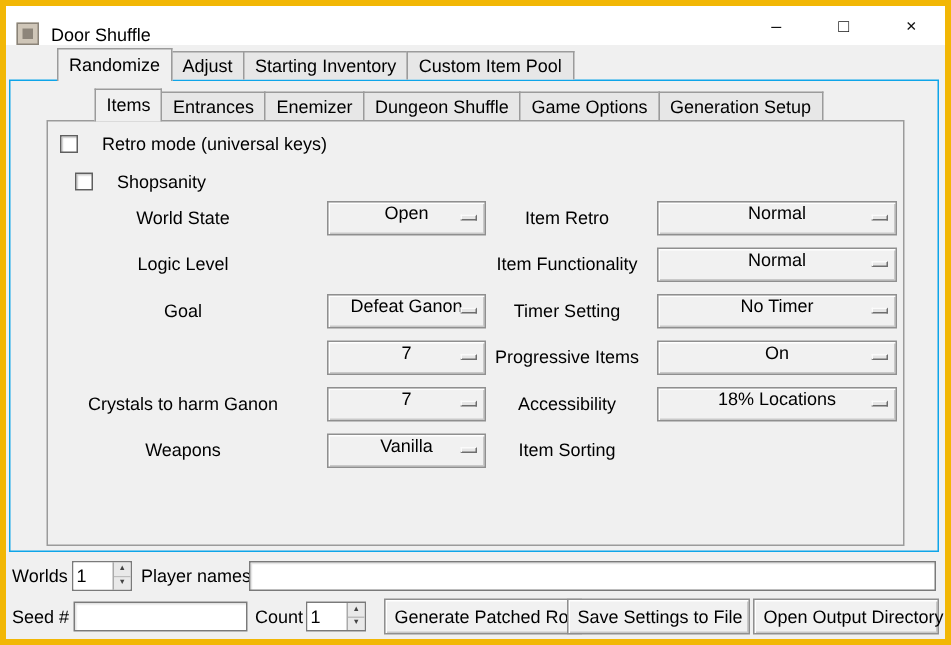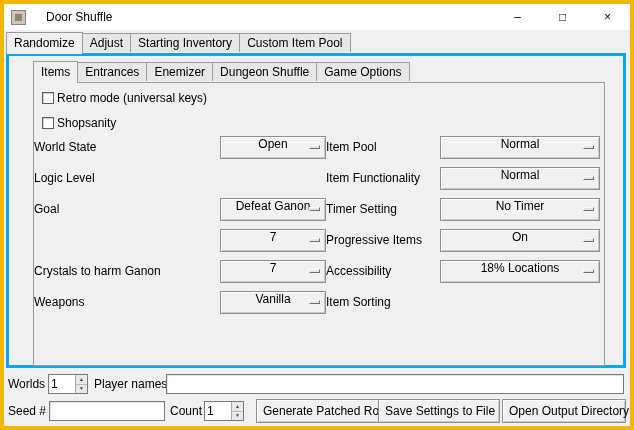--- a/index.html
+++ b/index.html
@@ -9,21 +9,21 @@
     width: 634px; height: 430px;
     background: var(--window_border, #f2b705);
     font-family: "Liberation Sans", sans-serif;
     font-size: 12px; color: #000;
     overflow: hidden;
   }
   
   .titlebar {
     position: absolute; top: 4px; left: 4px; right: 4px; height: 26px;
     background: var(--titlebar_bg, #ffffff);
-    display: flex; align-items: center; gap: 12px;
+    display: flex; align-items: flex-end;
   }
   .app-icon {
     width: 15px; height: 15px; margin-left: 7px;
     background: #cfc6b8; border: 1px solid #8a8378;
     position: relative;
   }
   .app-icon::after {
     content: ""; position: absolute; left: 3px; top: 3px; right: 3px; bottom: 3px;
     background: #8d857a;
   }
@@ -34,53 +34,53 @@
     font-family: inherit; font-size: 12px; color: #111;
     display: flex; align-items: center; justify-content: center;
     padding: 0; cursor: default;
   }
   
   .content {
     position: absolute; top: 30px; left: 4px; right: 4px; bottom: 4px;
     background: var(--pane_bg, #f0f0f0);
   }
   
-  .tabbar { position: absolute; display: flex; align-items: center; }
+  .tabbar { position: absolute; display: flex; align-items: flex-end; margin-left: 32px; }
   .main-tabbar { left: 2px; top: 2px; height: 21px; z-index: 3; }
   .sub-tabbar  { left: 24px; top: 5px; height: 21px; z-index: 3; position: absolute; }
   .tab {
     background: #e7e7e7; border: 1px solid #9b9b9b; border-bottom: none;
     padding: 0 7px; height: 19px; line-height: 18px; margin-right: -1px;
     white-space: nowrap; cursor: default;
   }
   .tab.selected {
     background: #f0f0f0; height: 22px; line-height: 21px;
     position: relative; z-index: 4; margin-bottom: -1px;
   }
   
   .main-pane {
     position: absolute; left: 2px; top: 23px; width: 620px; height: 315px;
-    border: 3px solid #0ea5e9; background: #f0f0f0;
+    border: 1px solid #0ea5e9; background: #f0f0f0;
   }
   .sub-pane {
     position: absolute; left: 24px; top: 26px; width: 572px; height: 284px;
     border: 1px solid #9b9b9b; background: #f0f0f0;
   }
   
-  .check-row { position: absolute; left: 8px; height: 14px; display: flex; align-items: center; gap: 3px; }
+  .check-row { position: absolute; left: 8px; height: 14px; display: flex; align-items: center; gap: 16px; }
   .check-row.row1 { top: 8px; }
-  .check-row.row2 { top: 33px; }
+  .check-row.row2 { top: 33px; margin-left: 10px; }
   .checkbox {
     width: 12px; height: 12px; background: #ffffff;
     border: 1px solid #5f5f5f;
     box-shadow: inset 1px 1px 1px rgba(0,0,0,0.2);
   }
   
   .opt-row { position: absolute; left: 0; width: 100%; height: 31px; }
-  .lbl { position: absolute; line-height: 31px; text-align: left; white-space: nowrap; }
+  .lbl { position: absolute; line-height: 31px; text-align: center; white-space: nowrap; }
   .l1 { left: 0; width: 180px; }
   .l2 { left: 292px; width: 108px; }
   .menu {
     position: absolute; top: 4px; height: 23px;
     background: #f1f1f1; border: 1px solid #8f8f8f;
     box-shadow: inset 1px 1px 0 #ffffff, inset -1px -1px 0 #c9c9c9;
     font-family: inherit; font-size: 12px;
     display: flex; align-items: flex-start; justify-content: center;
     padding: 0; cursor: default;
   }
@@ -152,40 +152,41 @@
     </div>
 
     <div class="main-pane">
 
       <div class="tabbar sub-tabbar">
         <div class="tab selected">Items</div>
         <div class="tab">Entrances</div>
         <div class="tab">Enemizer</div>
         <div class="tab">Dungeon Shuffle</div>
         <div class="tab">Game Options</div>
+        <div class="tab">Generation Setup</div>
       </div>
 
       <div class="sub-pane">
 
         <div class="check-row row1">
           <span class="checkbox"></span>
           <span>Retro mode (universal keys)</span>
         </div>
         <div class="check-row row2">
           <span class="checkbox"></span>
           <span>Shopsanity</span>
         </div>
 
         <div class="opt-row" style="top:49px">
           <span class="lbl l1">World State</span>
           <button class="menu b1">
               <span class="val">Open</span>
               <span class="ind"></span>
             </button>
-          <span class="lbl l2">Item Pool</span>
+          <span class="lbl l2">Item Retro</span>
           <button class="menu b2">
               <span class="val">Normal</span>
               <span class="ind"></span>
             </button>
         </div>
 
         <div class="opt-row" style="top:80px">
           <span class="lbl l1">Logic Level</span>
           <span class="lbl l2">Item Functionality</span>
           <button class="menu b2">

